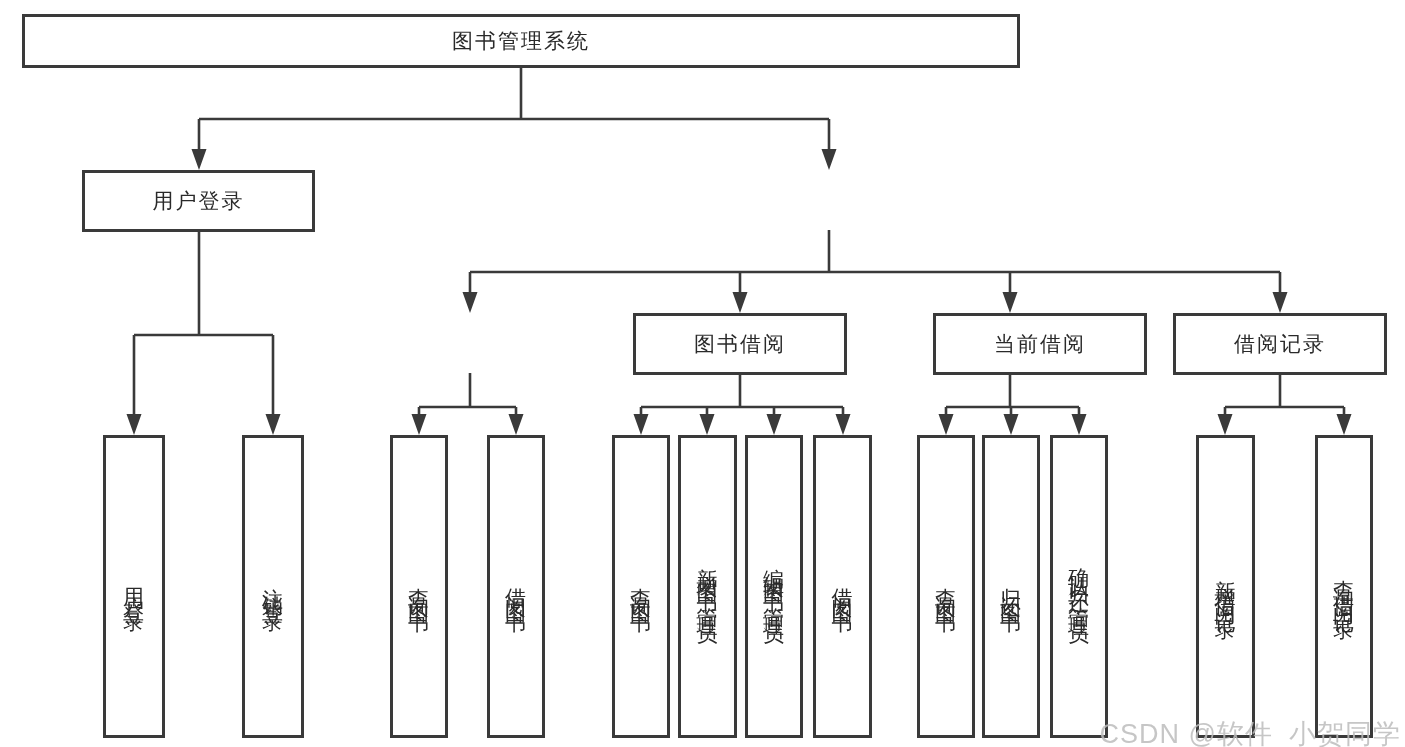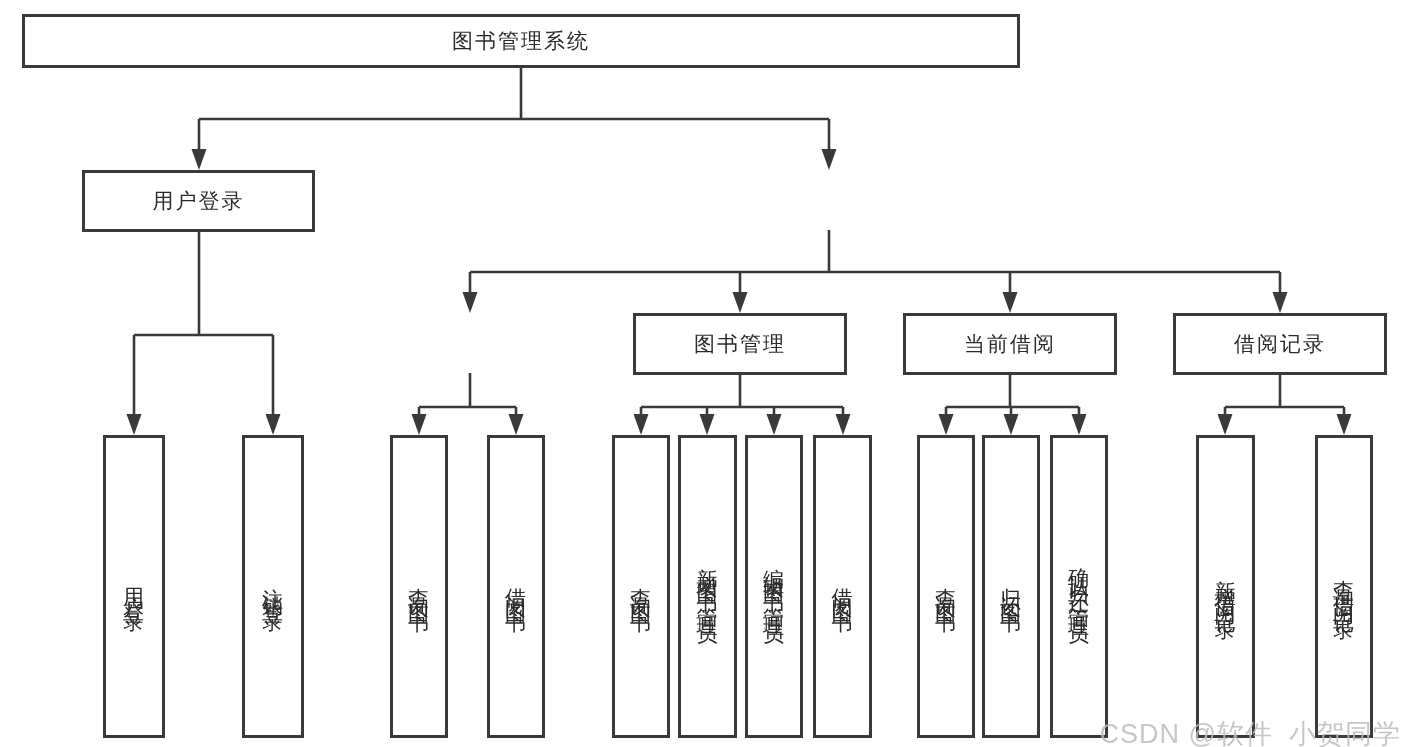--- a/index.html
+++ b/index.html
@@ -98,22 +98,22 @@
       M1003.5,414 L1018.5,414 L1011,435 Z
       M1071.5,414 L1086.5,414 L1079,435 Z
       M1217.5,414 L1232.5,414 L1225,435 Z
       M1336.5,414 L1351.5,414 L1344,435 Z"></path>
   </svg>
 
   <div class="node" style="left:22px;top:14px;width:998px;height:54px">图书管理系统</div>
 
   <div class="node" style="left:82px;top:170px;width:233px;height:62px">用户登录</div>
 
-  <div class="node" style="left:633px;top:313px;width:214px;height:62px">图书管理</div>
-  <div class="node" style="left:903px;top:313px;width:214px;height:62px">当前借阅</div>
+  <div class="node" style="left:633px;top:313px;width:214px;height:62px">图书借阅</div>
+  <div class="node" style="left:933px;top:313px;width:214px;height:62px">当前借阅</div>
   <div class="node" style="left:1173px;top:313px;width:214px;height:62px">借阅记录</div>
 
   <div class="node v" style="left:103px;top:435px;width:62px;height:303px">用户登录</div>
   <div class="node v" style="left:242px;top:435px;width:62px;height:303px">注销登录</div>
 
   <div class="node v" style="left:390px;top:435px;width:58px;height:303px">查询图书</div>
   <div class="node v" style="left:487px;top:435px;width:58px;height:303px">借阅图书</div>
 
   <div class="node v" style="left:612px;top:435px;width:58px;height:303px">查询图书</div>
   <div class="node v" style="left:678px;top:435px;width:59px;height:303px">新增图书（管理员）</div>

